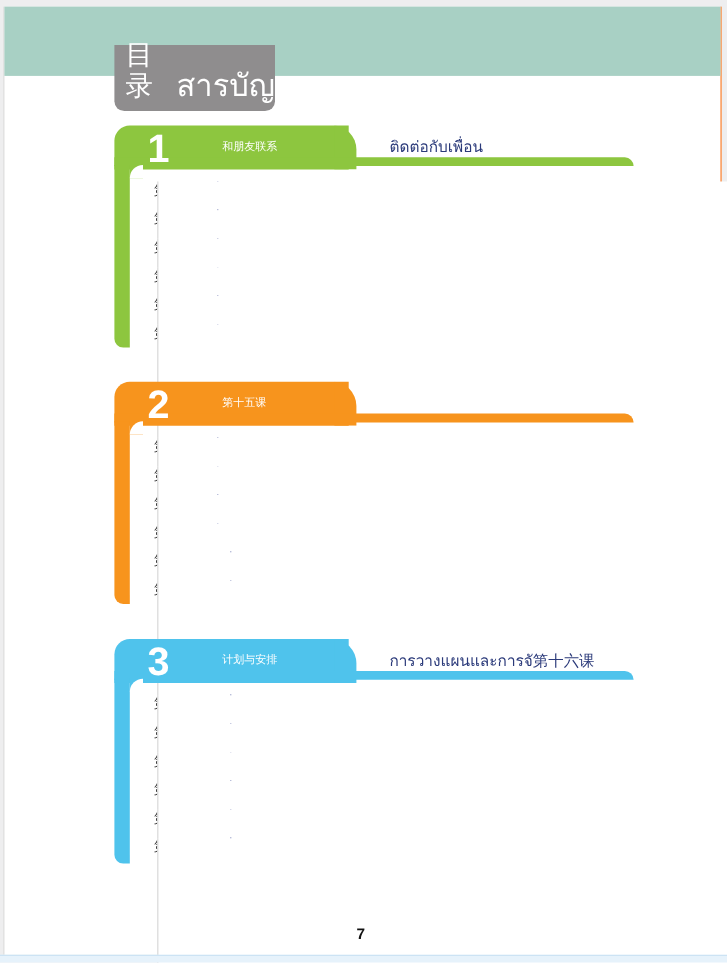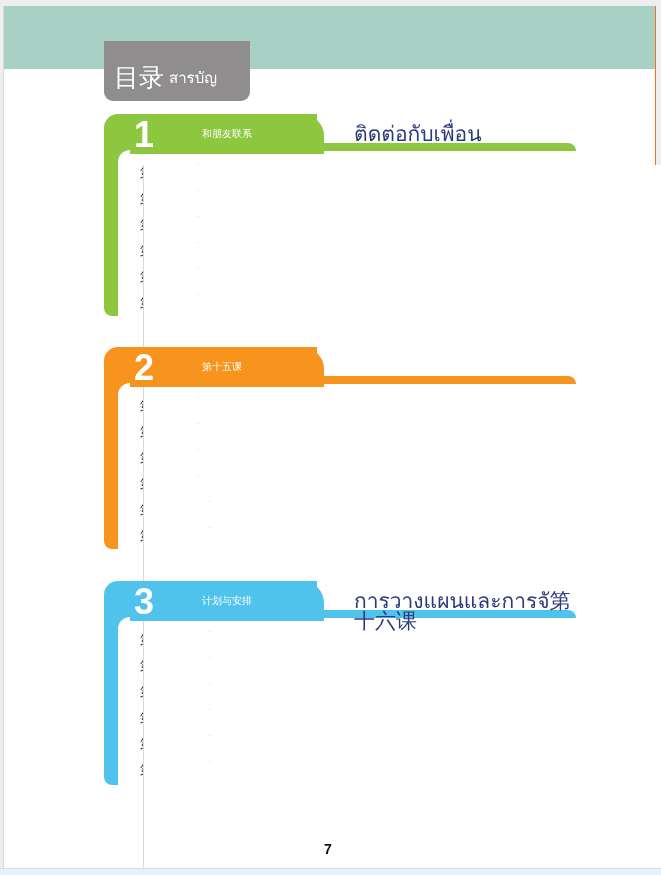--- a/index.html
+++ b/index.html
@@ -17,21 +17,21 @@
   }
   .top-band {
     position: absolute; left: 0; top: 0; width: 651px; height: 63px; background: #a8d0c4;
   }
   .toc-tab {
     position: absolute; left: 100px; top: 35px; width: 146px; height: 60px;
     background: #8f8d8e; border-radius: 0 0 9px 9px;
     color: #ffffff; display: flex; align-items: flex-end; padding: 0 0 9px 10px; box-sizing: border-box;
   }
   .toc-tab .zh { font-size: 25px; line-height: 28px; }
-  .toc-tab .th { font-size: 15px; line-height: 28px; margin-left: 5px; font-family: "DejaVu Sans", sans-serif; }
+  .toc-tab .th { font-size: 28px; line-height: 28px; margin-left: 5px; font-family: "DejaVu Sans", sans-serif; }
 
   .section { position: absolute; left: 100px; width: 475px; }
   .sec-head { position: relative; height: 40px; }
   .sec-tab {
     position: absolute; left: 0; top: 0; width: 213px; height: 40px;
     border-radius: 14px 0 0 0;
   }
   .sec-tab-curve {
     position: absolute; left: 200px; top: 0; width: 40px; height: 40px; overflow: hidden;
   }
@@ -44,21 +44,21 @@
     background: var(--c); border-radius: 0 10px 0 0;
   }
   .sec-num {
     position: absolute; left: 30px; top: -1px; color: #ffffff; font-weight: bold;
     font-size: 36px; line-height: 44px; font-family: "Liberation Sans", sans-serif;
   }
   .sec-zh {
     position: absolute; left: 98px; top: 11px; color: #ffffff; font-size: 10px; line-height: 18px;
   }
   .sec-th {
-    position: absolute; left: 250px; top: 10px; color: #2b3a7a; font-size: 21px; line-height: 20px;
+    position: absolute; left: 250px; top: 10px; color: #2b3a7a; font-size: 14px; line-height: 20px;
   }
   .sec-bar {
     position: absolute; left: 0; top: 36px; width: 14px; background: var(--c);
     border-radius: 0 0 0 8px;
   }
   .sec-bar-inner {
     position: absolute; left: 14px; top: 36px; width: 12px; height: 12px; background: var(--c);
   }
   .sec-bar-inner::after {
     content: ""; position: absolute; left: 0; top: 0; width: 12px; height: 12px;

